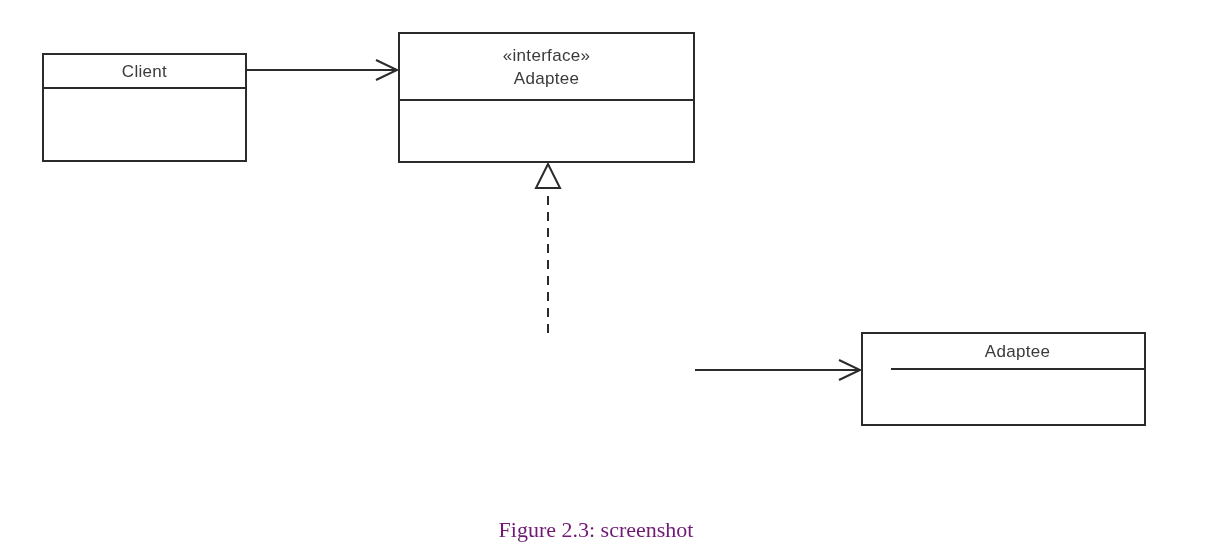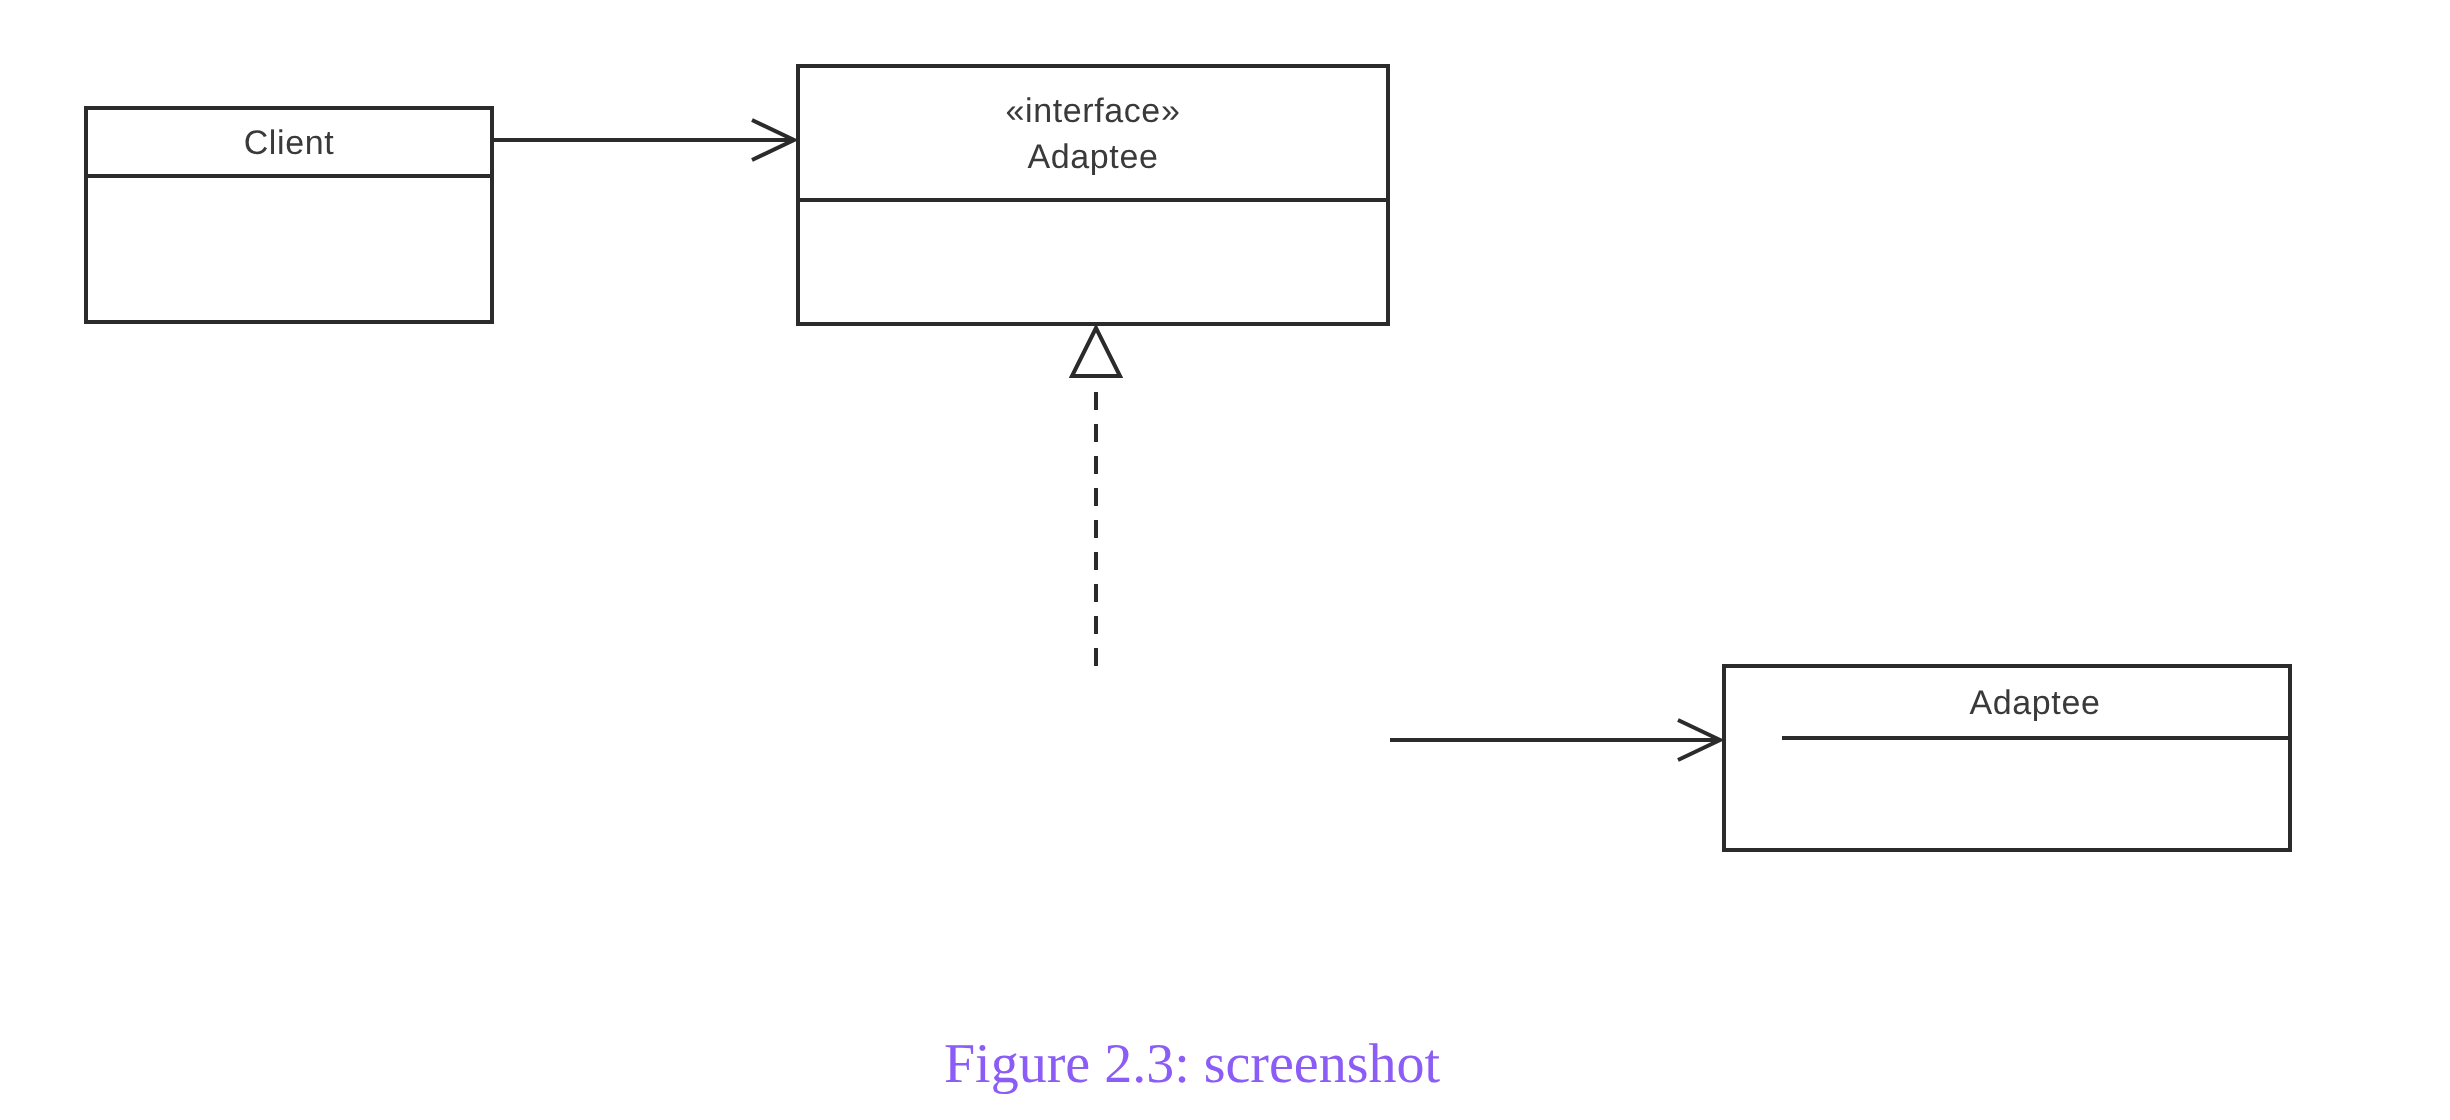--- a/index.html
+++ b/index.html
@@ -55,22 +55,22 @@
   .box-adaptee { left: 861px; top: 332px; width: 285px; height: 94px; padding-left: 28px; }
   .box-adaptee .uml-title { height: 36px; }
 
   .figure-caption {
     position: absolute;
     left: 596px;
     top: 517px;
     transform: translateX(-50%);
     white-space: nowrap;
     font-family: "Liberation Serif", serif;
-    font-size: 28px;
-    color: #8b5cf6;
+    font-size: 22px;
+    color: #701a75;
   }
 </style>
 </head>
 <body>
 
 <div class="figure-canvas">
 
   <svg class="arrow-layer" viewBox="0 0 1225 560" xmlns="http://www.w3.org/2000/svg">
 
     <g stroke="#2b2b2b" stroke-width="2" fill="none">

